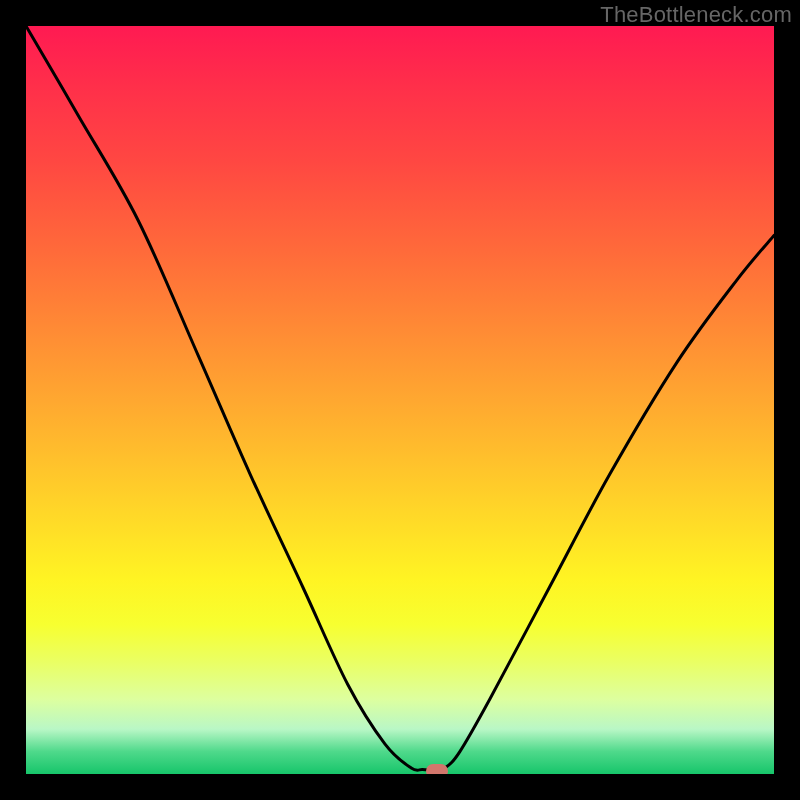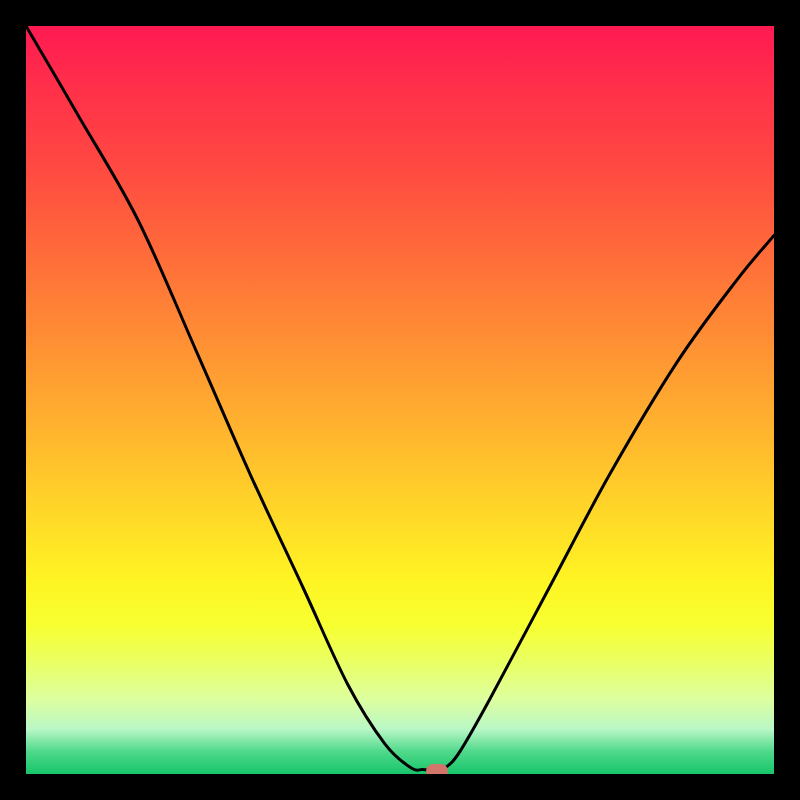--- a/index.html
+++ b/index.html
@@ -68,20 +68,21 @@
     height: 14px;
     border-radius: 7px;
     background: #d2766c;
     transform: translate(-50%, -50%);
   }
 </style>
 </head>
 <body>
 
 <div class="frame">
+  <div class="attribution">TheBottleneck.com</div>
   <div class="plot-area">
     <div class="grad-bg"></div>
     <svg class="curve-svg" viewBox="0 0 748 748" preserveAspectRatio="none">
       <path id="curve-path" fill="none" stroke="#000" stroke-width="3" stroke-linejoin="round" stroke-linecap="round" d="M 0.00 0.00 C 8.73 14.96, 33.66 57.35, 52.36 89.76 C 71.06 122.17, 92.25 154.59, 112.20 194.48 C 132.15 234.37, 153.34 286.73, 172.04 329.12 C 190.74 371.51, 206.95 410.15, 224.40 448.80 C 241.85 487.45, 260.55 526.09, 276.76 561.00 C 292.97 595.91, 307.93 632.06, 321.64 658.24 C 335.35 684.42, 348.44 704.12, 359.04 718.08 C 369.64 732.04, 378.99 737.78, 385.22 742.02 C 391.45 746.25, 392.70 743.26, 396.44 743.51 C 400.18 743.76, 403.92 743.76, 407.66 743.51 C 411.40 743.26, 414.52 745.01, 418.88 742.02 C 423.24 739.02, 426.36 737.03, 433.84 725.56 C 441.32 714.09, 448.80 700.63, 463.76 673.20 C 478.72 645.77, 503.65 598.40, 523.60 561.00 C 543.55 523.60, 562.25 486.20, 583.44 448.80 C 604.63 411.40, 629.57 369.01, 650.76 336.60 C 671.95 304.19, 694.39 275.51, 710.60 254.32 C 726.81 233.13, 741.77 216.92, 748.00 209.44"></path>
     </svg>
     <div id="marker" class="marker" style="left: 411.4px; top: 745.008px;"></div>
   </div>
 </div>
 
 </body></html>

